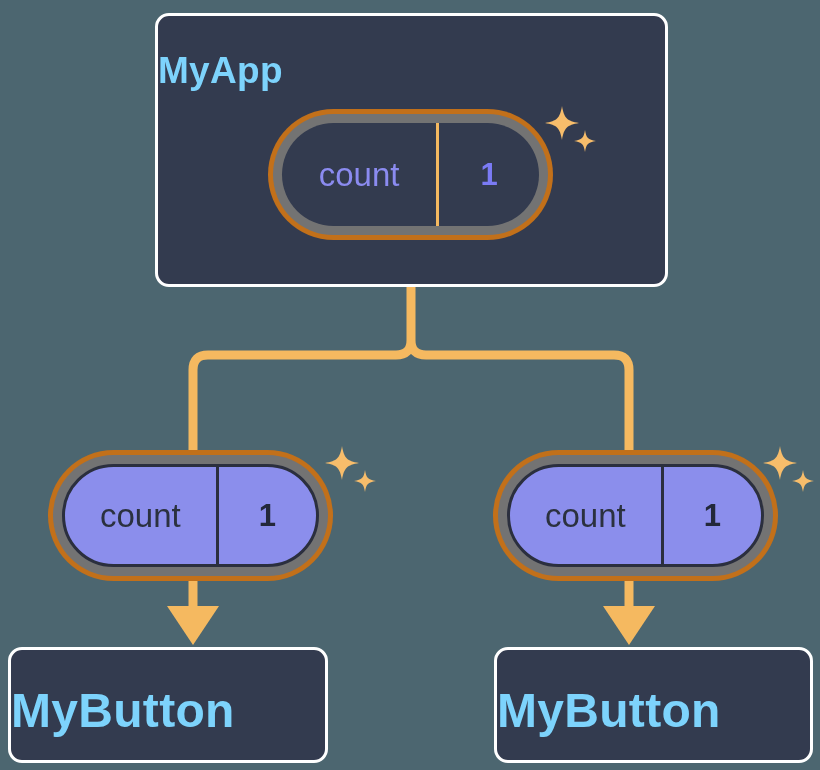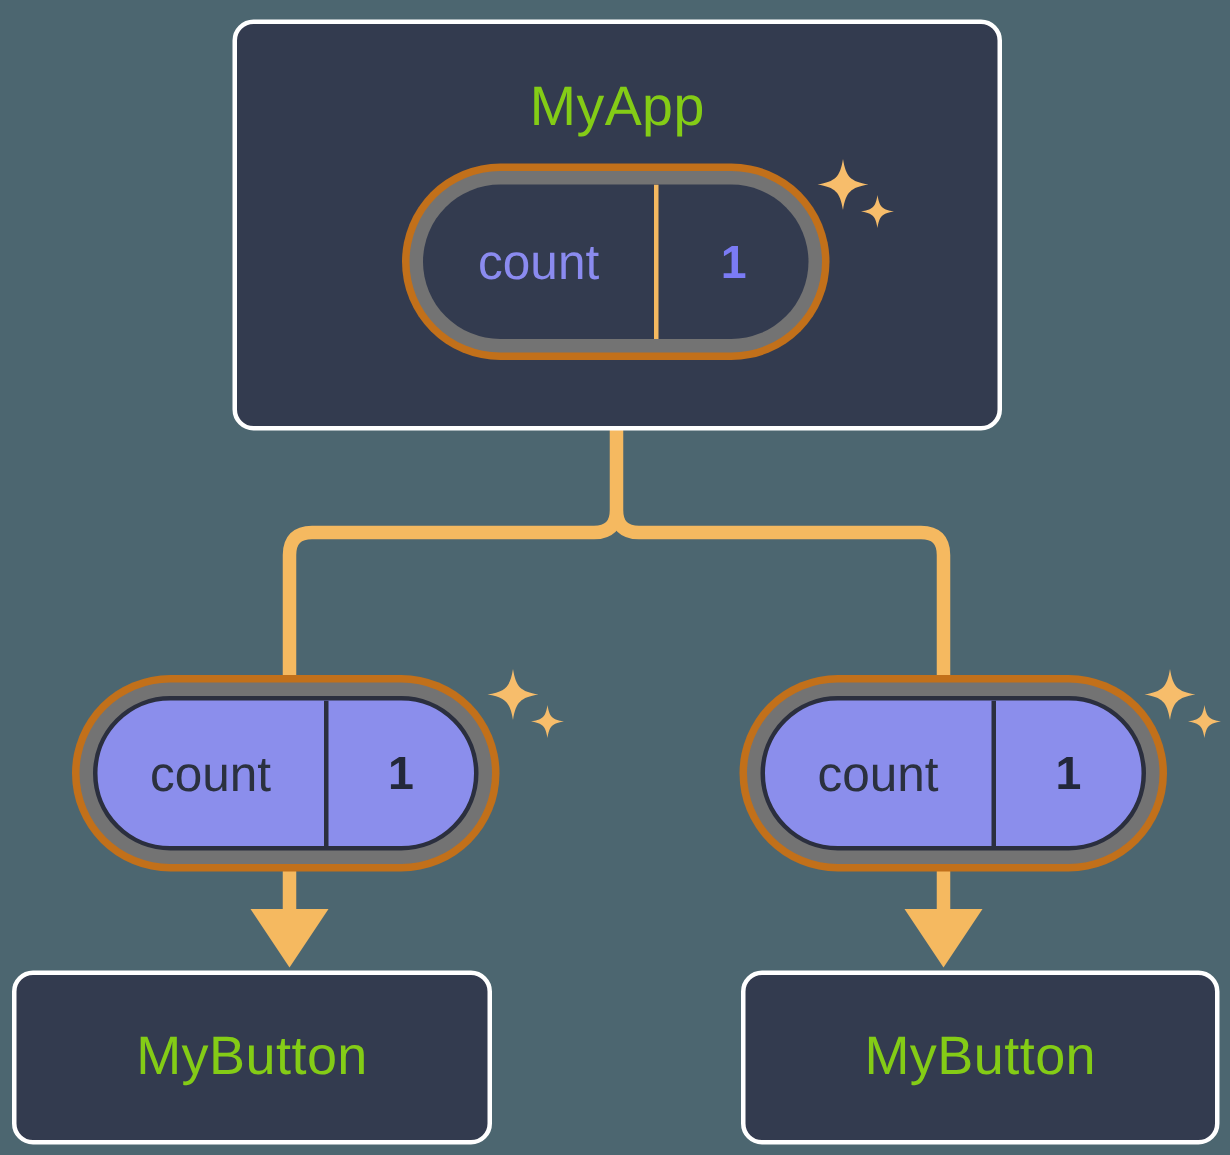--- a/index.html
+++ b/index.html
@@ -24,23 +24,22 @@
     position: absolute;
     background: #333b4f;
     border: 3px solid #ffffff;
     border-radius: 14px;
     box-sizing: border-box;
   }
   .comp-title {
     position: absolute;
     left: 0;
     width: 100%;
-    text-align: center;
-    color: #84cc16;
-    font-weight: 400;
+    color: #7dd3fc;
+    font-weight: 700;
     letter-spacing: 0.3px;
   }
 
   #app-card {
     left: 155px;
     top: 13px;
     width: 513px;
     height: 274px;
   }
   #app-card .comp-title {
@@ -49,21 +48,21 @@
   }
 
   .btn-card {
     height: 116px;
     top: 647px;
   }
   #btn-card-left  { left: 8px;   width: 320px; }
   #btn-card-right { left: 494px; width: 319px; }
   .btn-card .comp-title {
     top: 33px;
-    font-size: 36px;
+    font-size: 48px;
   }
 
   
   
   .pill {
     position: absolute;
     background: #c2701a;
     border-radius: 999px;
     box-sizing: border-box;
     padding: 5px;

